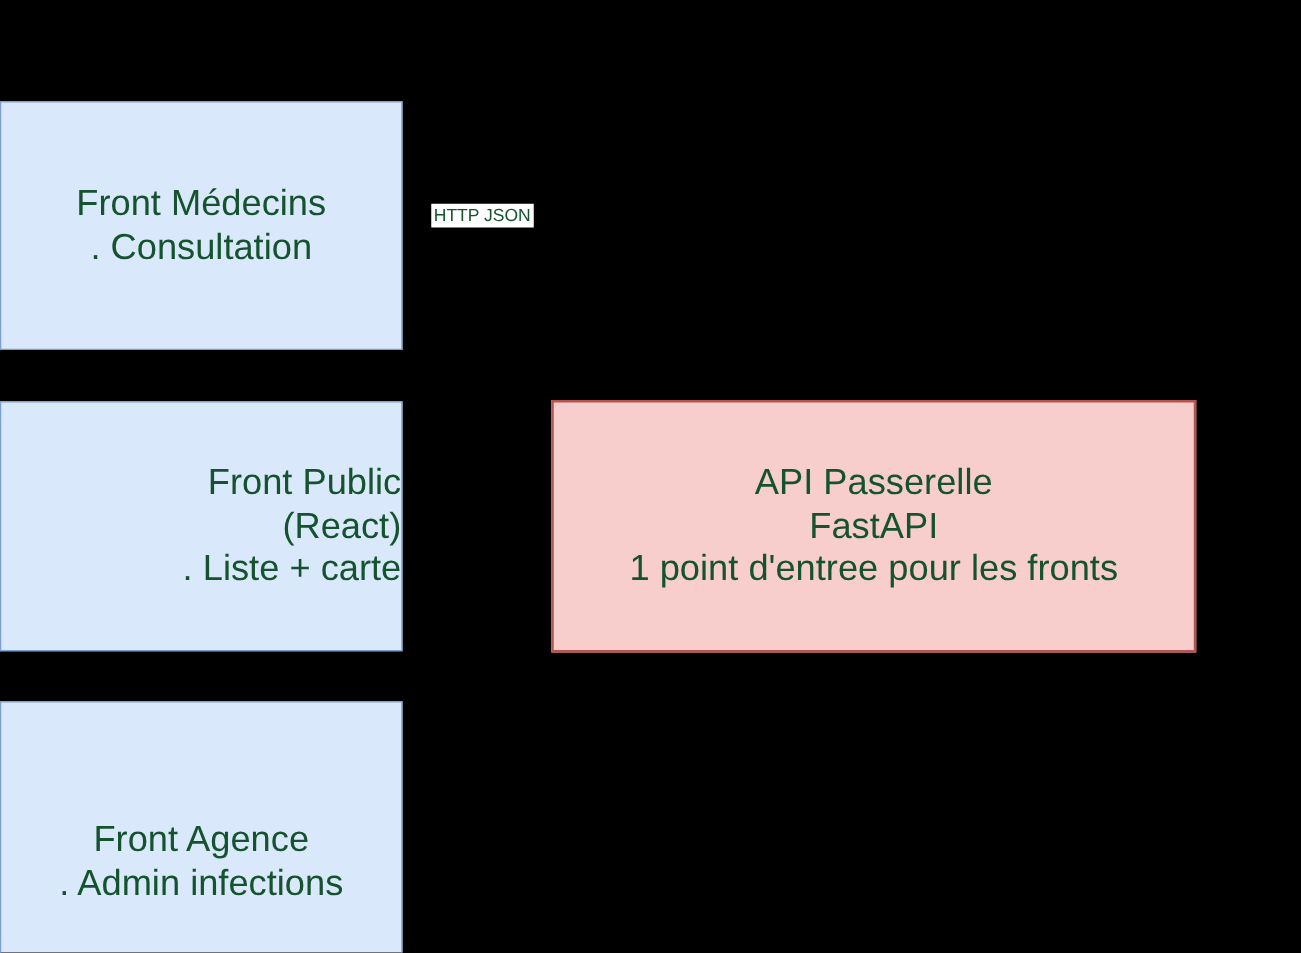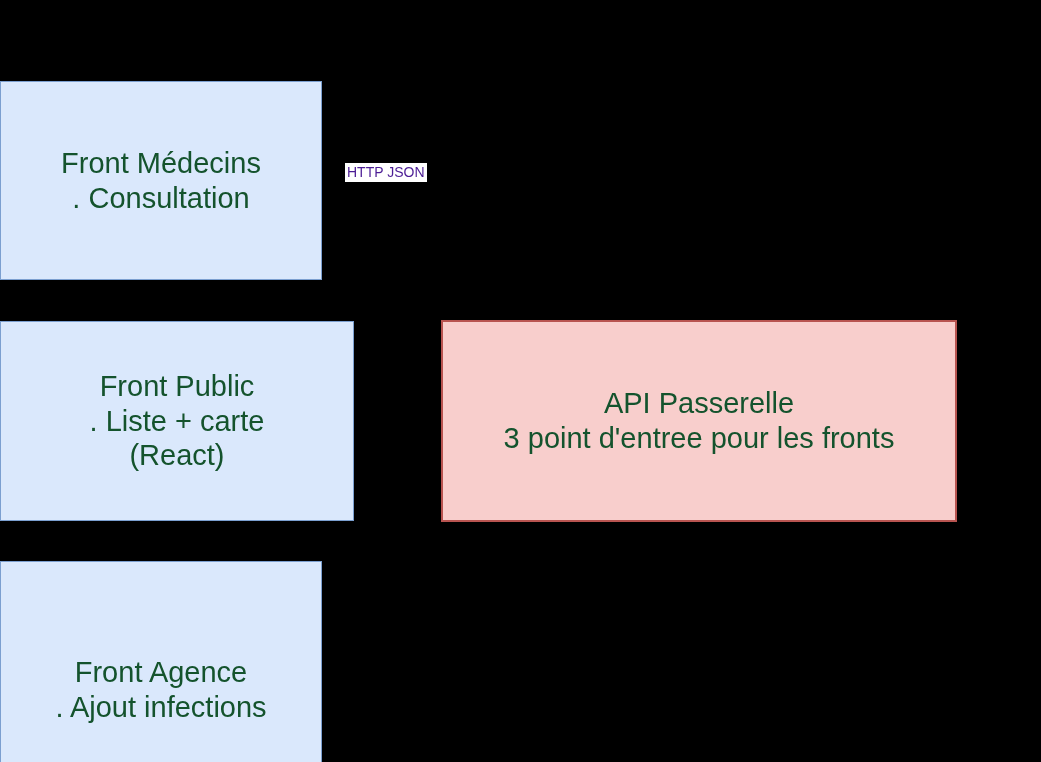--- a/index.html
+++ b/index.html
@@ -49,34 +49,34 @@
     background: #f8cecc;
     border: 2px solid #b85450;
     font-size: 29px;
   }
 
   
   #node-front-medecins {
     left: 0px;   top: 81px;  width: 322px;  height: 199px;
   }
   #node-front-public {
-    left: 0px;   top: 321px; width: 354px;  height: 200px;
+    left: 0px;   top: 321px; width: 322px;  height: 200px; align-items: flex-end;
   }
   #node-front-agence {
     left: 0px;   top: 561px; width: 322px;  height: 257px;
   }
   #node-api-passerelle {
     left: 441px; top: 320px; width: 516px;  height: 202px;
   }
 
   
   .edge-label {
     position: absolute;
     background: #ffffff;
-    color: #4c1d95;
+    color: #14532d;
     font-size: 14px;
     line-height: 1.0;
     padding: 2px 2px 3px 2px;
     white-space: nowrap;
   }
   #edge-label-http-json {
     left: 345px;
     top: 163px;
   }
 </style>
@@ -85,29 +85,30 @@
 
 <div id="canvas">
 
   <div class="node node-blue" id="node-front-medecins">
     <span class="line">Front Médecins</span>
     <span class="line">. Consultation</span>
   </div>
 
   <div class="node node-blue" id="node-front-public">
     <span class="line">Front Public</span>
+    <span class="line">(React)</span>
     <span class="line">. Liste + carte</span>
-    <span class="line">(React)</span>
   </div>
 
   <div class="node node-blue" id="node-front-agence">
     <span class="line">Front Agence</span>
-    <span class="line">. Ajout infections</span>
+    <span class="line">. Admin infections</span>
   </div>
 
   <div class="node node-pink" id="node-api-passerelle">
     <span class="line">API Passerelle</span>
-    <span class="line">3 point d'entree pour les fronts</span>
+    <span class="line">FastAPI</span>
+    <span class="line">1 point d'entree pour les fronts</span>
   </div>
 
   <div class="edge-label" id="edge-label-http-json">HTTP JSON</div>
 
 </div>
 
 </body></html>

